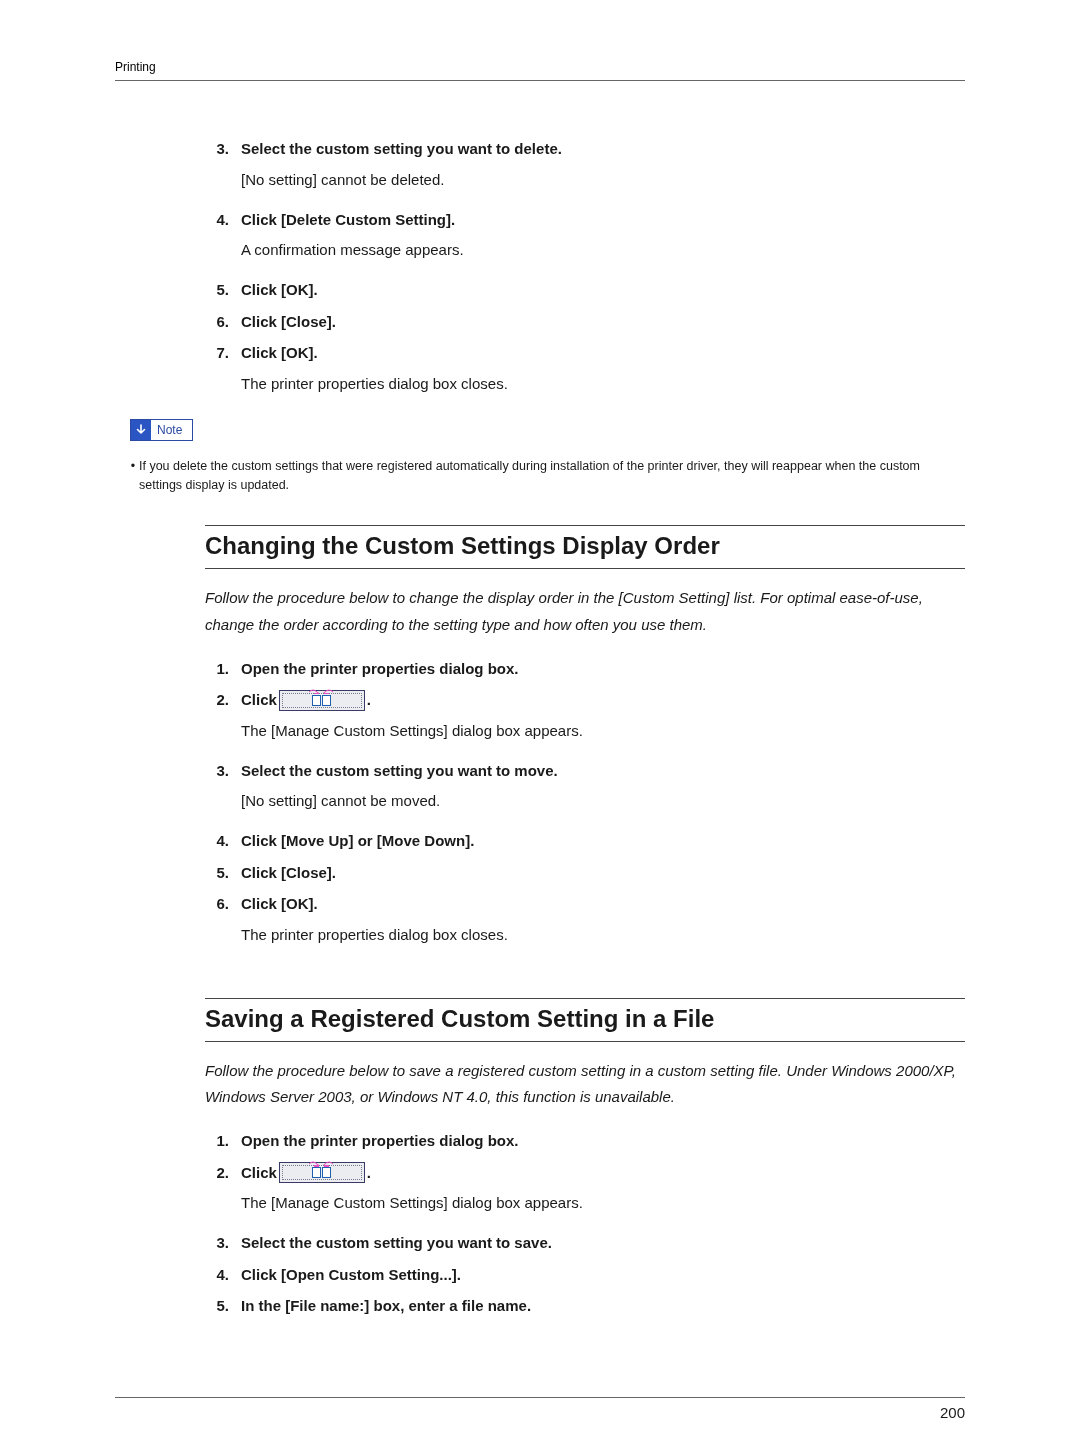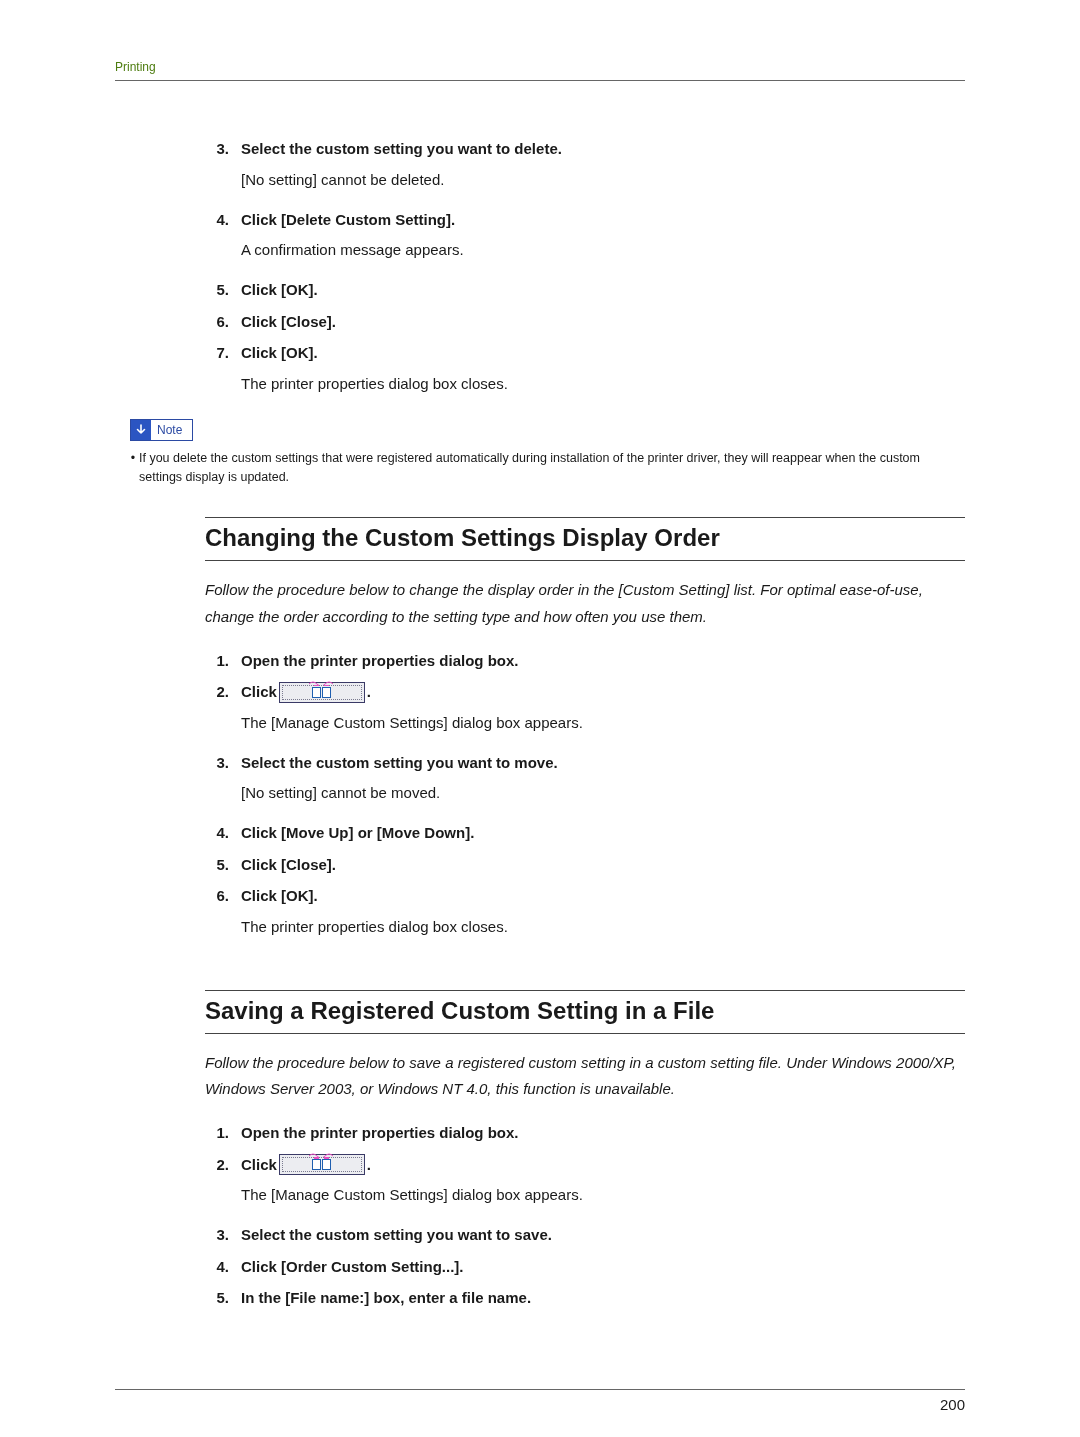--- a/index.html
+++ b/index.html
@@ -11,21 +11,21 @@
   color: #1a1a1a;
   font-size: 14px;
 }
 .page {
   width: 1080px;
   box-sizing: border-box;
   padding: 60px 115px 40px 115px;
 }
 .header-label {
   font-size: 12px;
-  color: #4d7c0f;
+  color: #000000;
   margin: 0 0 6px 0;
 }
 .header-rule {
   border: none;
   border-top: 1px solid #666;
   margin: 0;
 }
 .content-block {
   margin-left: 90px;
   padding-top: 55px;
@@ -59,21 +59,21 @@
   font-size: 15px;
   line-height: 1.7;
 }
 .step-sub {
   font-weight: 400;
   font-size: 15px;
   line-height: 1.8;
   margin: 4px 0 8px 0;
 }
 .note-row {
-  margin: 14px 0 8px -90px;
+  margin: 14px 0 16px -90px;
   display: flex;
   align-items: center;
   padding-left: 15px;
 }
 .note-badge {
   display: inline-flex;
   align-items: center;
   border: 1px solid #2b4aa3;
   height: 20px;
   background: #fff;
@@ -354,21 +354,21 @@
       <span class="num">3.</span>
       <span class="num-gap"></span>
       <div class="step-body">
         <div class="step-title">Select the custom setting you want to save.</div>
       </div>
     </li>
     <li>
       <span class="num">4.</span>
       <span class="num-gap"></span>
       <div class="step-body">
-        <div class="step-title">Click [Order Custom Setting...].</div>
+        <div class="step-title">Click [Open Custom Setting...].</div>
       </div>
     </li>
     <li>
       <span class="num">5.</span>
       <span class="num-gap"></span>
       <div class="step-body">
         <div class="step-title">In the [File name:] box, enter a file name.</div>
       </div>
     </li>
   </ol>

